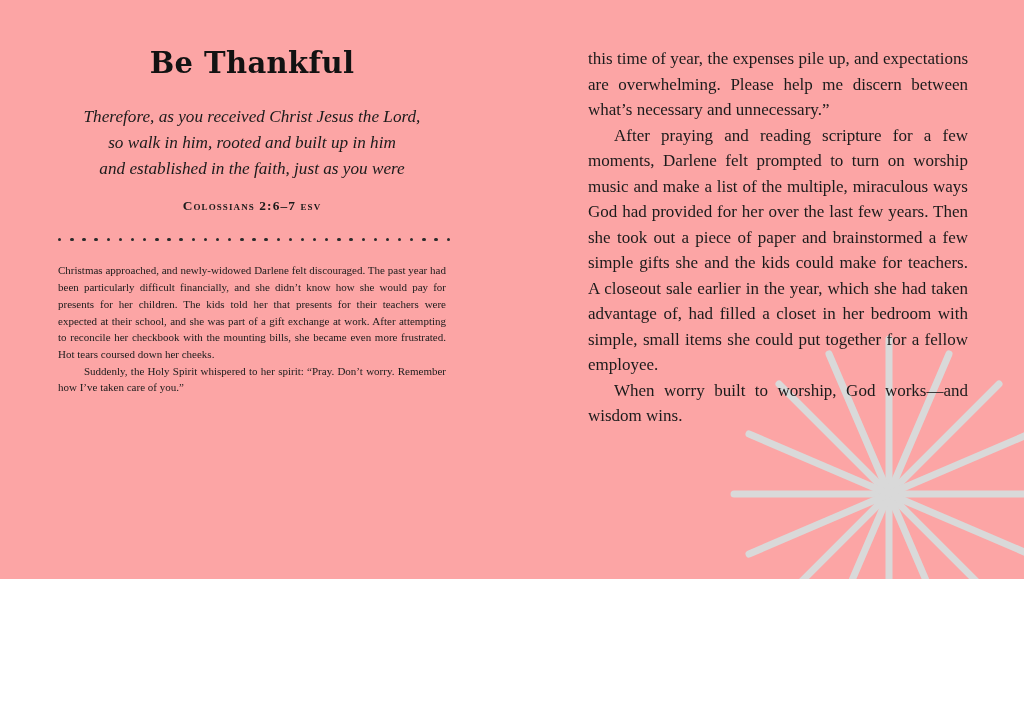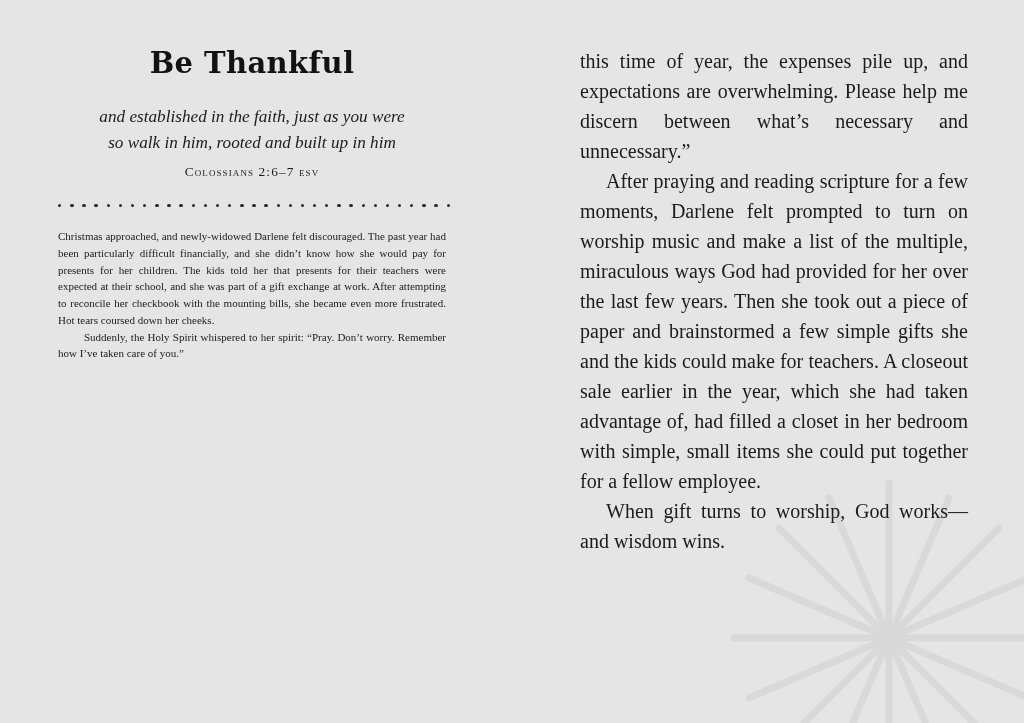--- a/index.html
+++ b/index.html
@@ -3,22 +3,22 @@
 <meta charset="utf-8">
 <style>
   html, body {
     margin: 0;
     padding: 0;
     background: #ffffff;
   }
   .page {
     position: relative;
     width: 1024px;
-    height: 723px;
-    background: #e5e5e5;
+    height: 579px;
+    background: #fca5a5;
     overflow: hidden;
     font-family: "Liberation Serif", serif;
     color: #1b1b1b;
   }
 
   
   .starburst {
     position: absolute;
     right: -30px;
     bottom: -80px;
@@ -67,22 +67,23 @@
     margin: 0 14px 6px 14px;
     color: #1b1b1b;
   }
   .epigraph-line { display: block; }
 
   .epigraph-ref {
     text-align: center;
     font-size: 13.4px;
     font-variant: small-caps;
     letter-spacing: 1.1px;
-    margin-top: 8px;
+    margin-top: 16px;
     color: #1b1b1b;
+    font-weight: bold;
   }
 
   
   .divider {
     margin: 22px auto 20px auto;
     width: 392px;
     height: 6px;
     display: flex;
     justify-content: space-between;
     align-items: center;
@@ -101,22 +102,23 @@
     line-height: 1.52;
     text-align: justify;
     text-justify: inter-word;
     hyphens: auto;
   }
   .body-text p.indent {
     text-indent: 26px;
   }
 
   .right .body-text p {
-    font-size: 20px;
+    font-size: 17px;
     line-height: 1.5;
+    margin-left: 8px;
   }
 
   
   .folio {
     position: absolute;
     bottom: 36px;
     width: 100%;
     text-align: center;
     font-size: 11.5px;
     color: #222;
@@ -150,22 +152,23 @@
   </svg>
 
   <div class="spread">
 
     <div class="page-half left">
       <div class="col-inner">
 
         <h1 class="chapter-title">Be Thankful</h1>
 
         <div class="epigraph">
+          <span class="epigraph-line">Therefore, as you received Christ Jesus the Lord,</span>
+          <span class="epigraph-line">so walk in him, rooted and built up in him</span>
           <span class="epigraph-line">and established in the faith, just as you were</span>
-          <span class="epigraph-line">so walk in him, rooted and built up in him</span>
         </div>
 
         <div class="epigraph-ref">Colossians 2:6–7 esv</div>
 
         <div class="divider">
           <span class="dot"></span>
           <span class="dot"></span>
           <span class="dot"></span>
           <span class="dot"></span>
           <span class="dot"></span>
@@ -206,20 +209,20 @@
 
       </div>
 
     </div>
 
     <div class="page-half right">
       <div class="col-inner">
         <div class="body-text">
           <p>this time of year, the expenses pile up, and expectations are overwhelming. Please help me discern between what’s necessary and unnecessary.”</p>
           <p class="indent">After praying and reading scripture for a few moments, Darlene felt prompted to turn on worship music and make a list of the multiple, miraculous ways God had provided for her over the last few years. Then she took out a piece of paper and brainstormed a few simple gifts she and the kids could make for teachers. A closeout sale earlier in the year, which she had taken advantage of, had filled a closet in her bedroom with simple, small items she could put together for a fellow employee.</p>
-          <p class="indent">When gift turns to worship, God works—and wisdom wins.</p>
+          <p class="indent">When worry built to worship, God works—and wisdom wins.</p>
         </div>
       </div>
 
     </div>
 
   </div>
 </div>
 
 </body></html>

